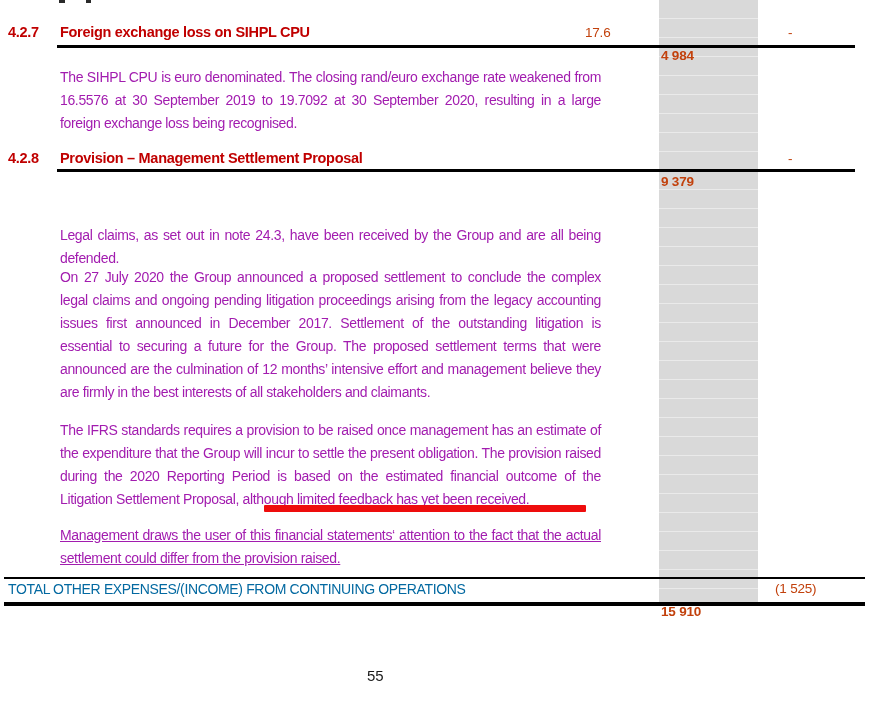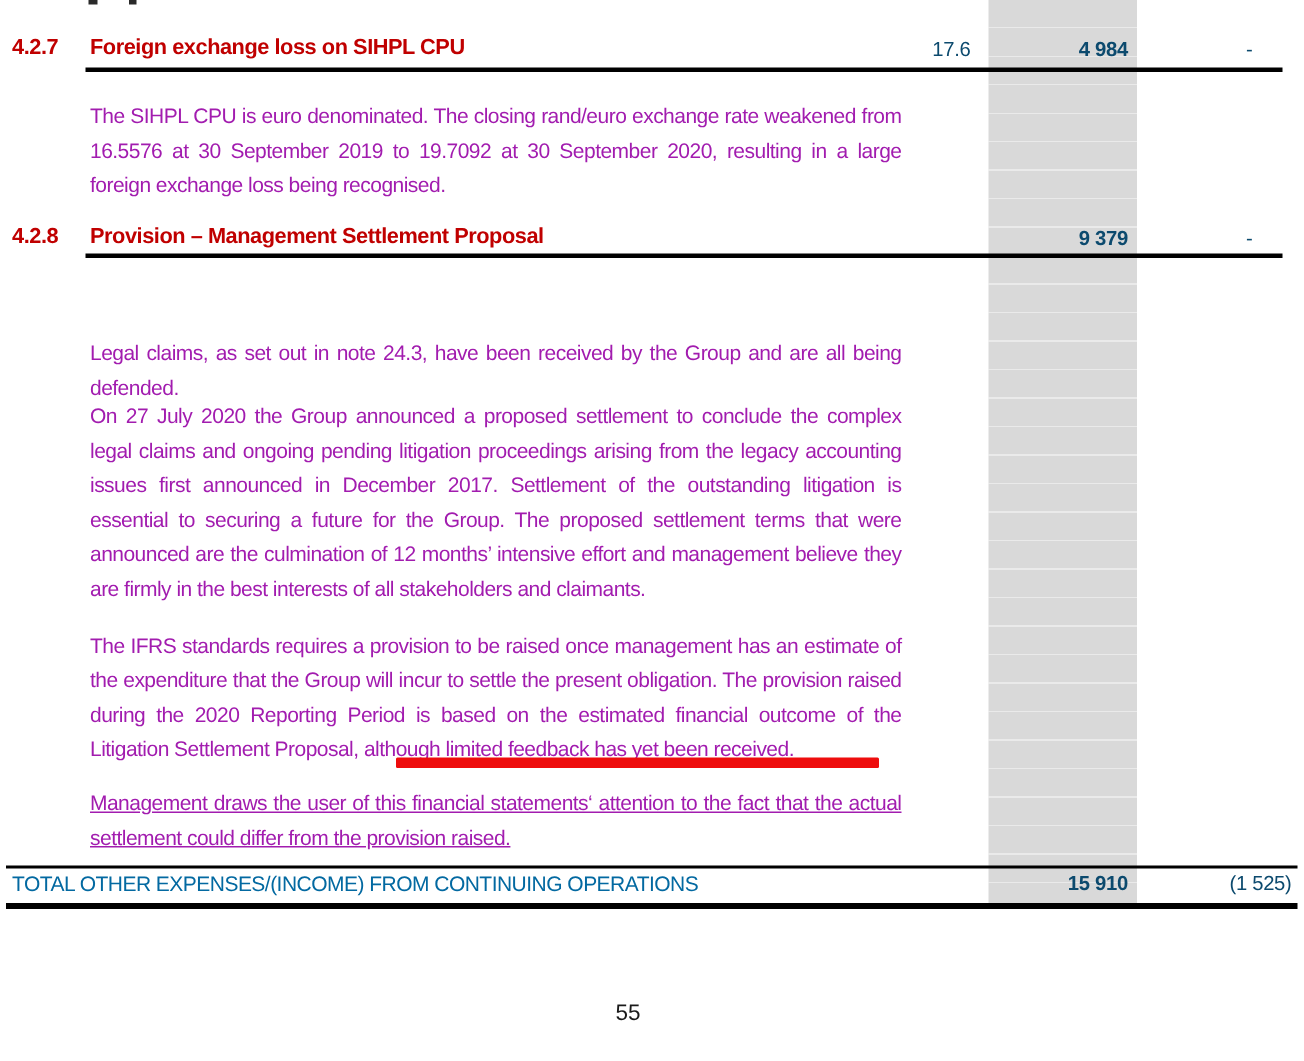--- a/index.html
+++ b/index.html
@@ -26,23 +26,23 @@
   .heading-row{position:absolute;left:0;width:745px;height:20px;}
   .h-ref,.h-title{
     position:absolute;top:0;
     font-weight:bold;font-size:14.5px;letter-spacing:-0.3px;
     color:#c00000;white-space:nowrap;
   }
   .h-ref{left:8px;}
   .h-title{left:60px;}
   .num{
     position:absolute;top:1px;font-size:13.5px;letter-spacing:-0.2px;
-    text-align:right;color:#0c4a6e;white-space:nowrap;
+    text-align:left;color:#c2410c;white-space:nowrap;
   }
-  .num.bold{font-weight:bold;}
+  .num.bold{font-weight:bold;margin-top:23px;}
   .cell-note{left:585px;width:62px;}
   .cell-cur{left:661px;width:91px;}
   .cell-prior{left:788px;width:47px;}
   .cell-prior-total{left:775px;width:86px;}
 
   .rule{position:absolute;background:#000;}
   .rule.section{left:57px;width:798px;height:3px;}
   .rule.total-top{left:4px;width:861px;height:2px;}
   .rule.total-bottom{left:4px;width:861px;height:4px;}
 
@@ -55,21 +55,21 @@
     position:absolute;left:264px;top:505px;width:322px;height:7px;
     background:#ee0d0d;border-radius:1px;
   }
   .total-label{
     position:absolute;left:8px;top:0;
     font-weight:normal;font-size:14px;letter-spacing:-0.35px;
     color:#0369a1;white-space:nowrap;
   }
   .page-number{
     position:absolute;left:367px;top:667px;width:60px;
-    text-align:right;font-size:15px;color:#1a1a1a;
+    text-align:left;font-size:15px;color:#1a1a1a;
   }
 </style>
 </head>
 <body>
 
 <div class="sheet">
 
   <div class="col-band"></div>
 
   <div class="frag f1"></div>

